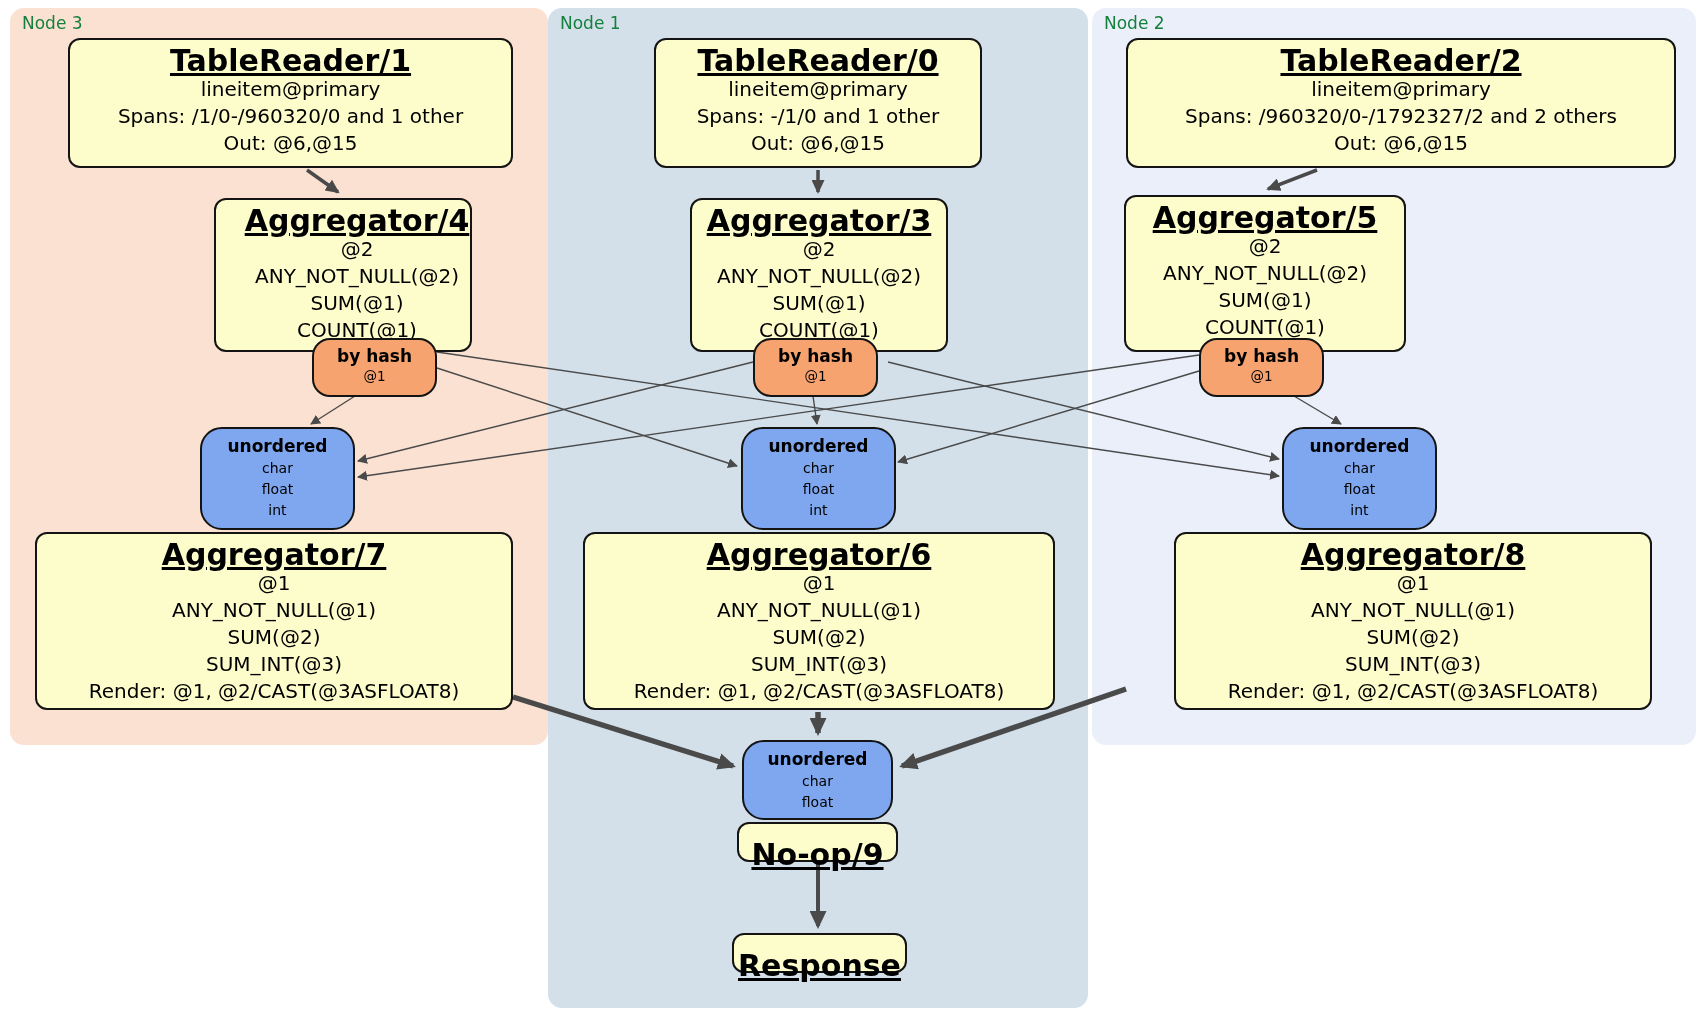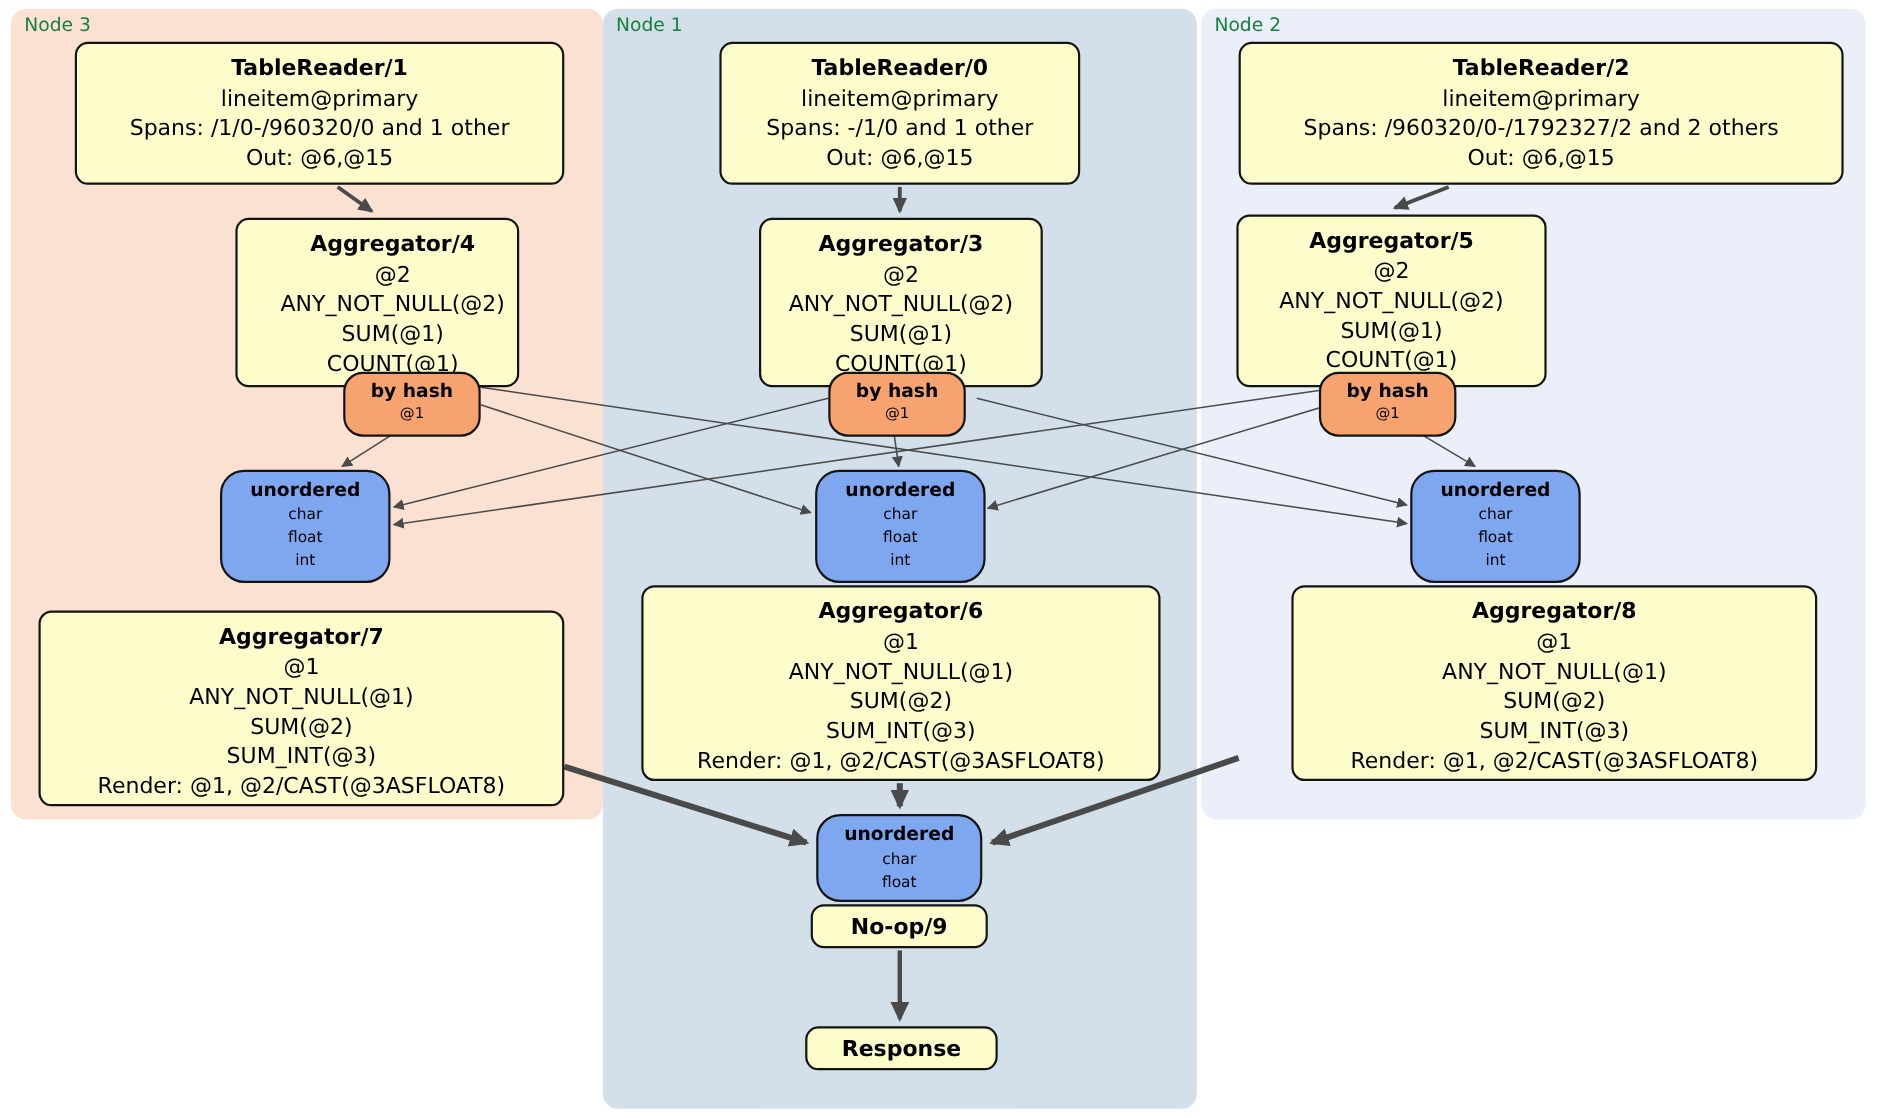--- a/index.html
+++ b/index.html
@@ -10,23 +10,23 @@
   .panel{position:absolute;border-radius:14px;}
   .panel-node3{left:10px;top:8px;width:538px;height:737px;background:#fbe1d1;}
   .panel-node1{left:548px;top:8px;width:540px;height:1000px;background:#d3e0ea;}
   .panel-node2{left:1092px;top:8px;width:604px;height:737px;background:#eaeff9;}
   .panel-label{position:absolute;font-size:17px;color:#15803d;}
   #edges{position:absolute;left:0;top:0;width:1706px;height:1016px;}
   .proc{
     position:absolute;background:#fdfdcc;border:2px solid #141414;border-radius:12px;
     text-align:center;box-sizing:border-box;padding-top:6px;
   }
-  .proc-title{font-size:20px;font-weight:bold;line-height:30px;}
+  .proc-title{font-size:30px;font-weight:bold;line-height:30px;text-decoration:underline;}
   .proc-line{font-size:20px;line-height:27px;}
-  .proc-single{padding-top:0;display:flex;align-items:center;justify-content:center;}
+  .proc-single{padding-top:13px;display:flex;justify-content:center;}
   .proc-single .proc-title{line-height:normal;}
   .router{
     position:absolute;border:2px solid #141414;text-align:center;box-sizing:border-box;
   }
   .hash{background:#f6a370;border-radius:18px;padding-top:5px;}
   .hash-title{font-size:17px;font-weight:bold;line-height:23px;}
   .hash-sub{font-size:13.5px;line-height:17px;}
   .sync{background:#7ea7ef;border-radius:22px;padding-top:5px;}
   .sync-title{font-size:17px;font-weight:bold;line-height:24px;}
   .sync-line{font-size:14px;line-height:21px;}
@@ -86,21 +86,21 @@
   </div>
 
   <div class="proc" style="left:214px;top:198px;width:258px;height:154px;padding-left:28px;">
     <div class="proc-title">Aggregator/4</div>
     <div class="proc-line">@2</div>
     <div class="proc-line">ANY_NOT_NULL(@2)</div>
     <div class="proc-line">SUM(@1)</div>
     <div class="proc-line">COUNT(@1)</div>
   </div>
 
-  <div class="proc" style="left:35px;top:532px;width:478px;height:178px;margin-top:23px;">
+  <div class="proc" style="left:35px;top:532px;width:478px;height:178px;">
     <div class="proc-title">Aggregator/7</div>
     <div class="proc-line">@1</div>
     <div class="proc-line">ANY_NOT_NULL(@1)</div>
     <div class="proc-line">SUM(@2)</div>
     <div class="proc-line">SUM_INT(@3)</div>
     <div class="proc-line">Render: @1, @2/CAST(@3ASFLOAT8)</div>
   </div>
 
   <div class="proc" style="left:654px;top:38px;width:328px;height:130px;">
     <div class="proc-title">TableReader/0</div>

